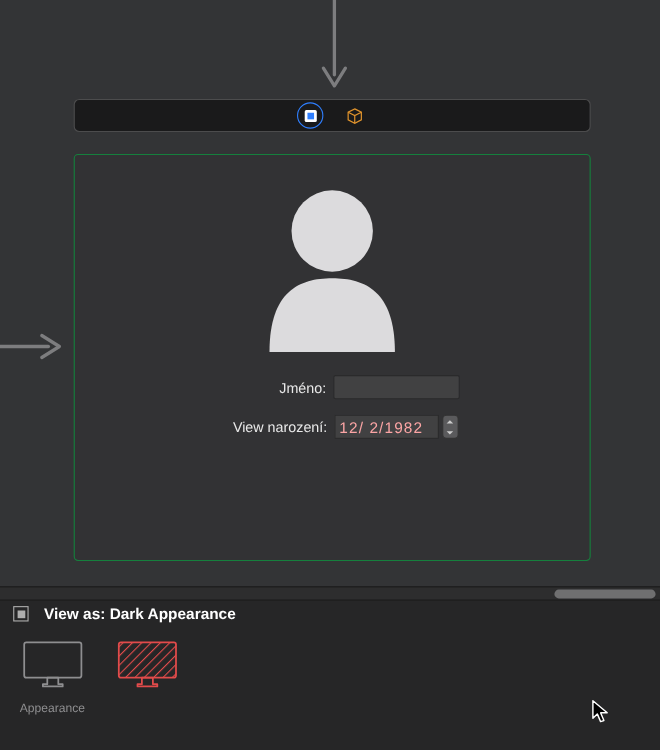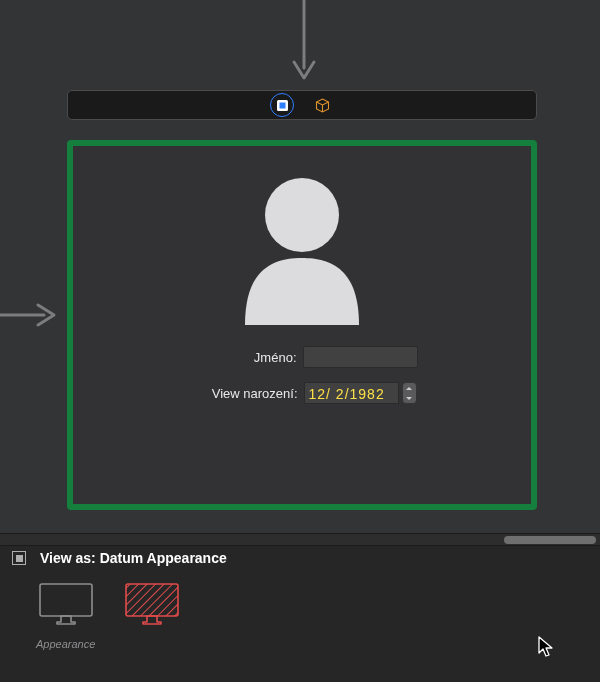--- a/index.html
+++ b/index.html
@@ -9,42 +9,42 @@
   
   .arrow-down{position:absolute;left:290px;top:0;}
   .arrow-left{position:absolute;left:0;top:300px;}
 
   
   .canvas-wrap{position:absolute;left:67px;top:90px;width:470px;}
   .toolbar{height:30px;background:#1a1a1b;border:1px solid #4c4c4d;border-radius:5px;display:flex;align-items:center;justify-content:center;gap:24px;}
   .tb-icon{width:16px;height:16px;display:flex;align-items:center;justify-content:center;}
   .tb-icon.selected{position:relative;}
   .tb-icon.selected::before{content:"";position:absolute;inset:-4px;border:1px solid #2f7fff;border-radius:50%;}
-  .view-box{margin-top:20px;height:370px;border:6px solid #15803d;border-radius:4px;background:#323234;display:flex;flex-direction:column;align-items:center;padding-top:18px;}
+  .view-box{margin-top:20px;height:370px;border:1px solid #15803d;border-radius:4px;background:#323234;display:flex;flex-direction:column;align-items:center;padding-top:18px;}
   .avatar{margin-top:6px;}
   .form{margin-top:18px;display:flex;flex-direction:column;align-items:center;gap:14px;}
   .row{display:flex;align-items:center;gap:6px;}
   .label{color:#e8e8e8;font-size:13px;text-align:right;min-width:110px;}
   .textfield{width:115px;height:22px;background:#414142;border:1px solid #2a2a2b;border-radius:2px;}
   .datefield{display:flex;align-items:center;}
-  .dateval{width:95px;height:22px;line-height:22px;background:#414142;border:1px solid #2a2a2b;color:#fde047;font-size:14px;padding:0 4px;letter-spacing:1px;font-family:inherit;}
+  .dateval{width:95px;height:22px;line-height:22px;background:#414142;border:1px solid #2a2a2b;color:#fca5a5;font-size:14px;padding:0 4px;letter-spacing:1px;font-family:inherit;}
   .stepper{width:15px;height:22px;background:#5a5a5c;border:1px solid #333;border-radius:4px;margin-left:3px;display:flex;flex-direction:column;justify-content:space-around;align-items:center;}
   .stepper div{width:0;height:0;border-left:3px solid transparent;border-right:3px solid transparent;}
   .stepper .u{border-bottom:3px solid #ccc;}
   .stepper .d{border-top:3px solid #ccc;}
   .button{margin-top:6px;width:96px;height:24px;border-radius:5px;background:linear-gradient(#6c6c6e,#5e5e60);border:1px solid #383839;color:#fff;font-size:13px;display:flex;align-items:center;justify-content:center;cursor:default;}
 
   
   .bottom{position:absolute;left:0;top:540px;right:0;height:142px;background:#262627;}
   .scroll-track{position:absolute;left:0;top:-7px;right:0;height:13px;background:#2d2d2e;border-top:1px solid #1a1a1a;border-bottom:1px solid #1a1a1a;}
   .scroll-thumb{position:absolute;right:4px;top:2px;width:92px;height:8px;background:#6f6f70;border-radius:4px;}
   .b-head{display:flex;align-items:center;height:36px;padding:0 12px;gap:14px;color:#fff;font-size:14px;font-weight:600;}
   .disclosure{width:14px;height:14px;border:1.5px solid #aeaeae;display:flex;align-items:center;justify-content:center;position:relative;}
   .disclosure::after{content:"";width:7px;height:7px;background:#aeaeae;}
-  .monitors{display:flex;gap:28px;padding-left:36px;margin-top:6px;font-style:italic;}
+  .monitors{display:flex;gap:28px;padding-left:18px;margin-top:6px;}
   .mon{display:flex;flex-direction:column;align-items:center;}
   .mon svg{display:block;}
   .cap{font-size:11px;color:#8e8e90;text-align:center;margin-top:12px;}
 
   .cursor{position:absolute;left:538px;top:636px;}
 </style>
 </head>
 <body>
 
 <div class="arrow-down">
@@ -104,21 +104,21 @@
     </div>
   </div>
 </div>
 
 <div class="bottom">
   <div class="scroll-track">
     <div class="scroll-thumb"></div>
   </div>
   <div class="b-head">
     <div class="disclosure"></div>
-    <span>View as: Datum Appearance</span>
+    <span>View as: Dark Appearance</span>
   </div>
   <div class="monitors">
     <div class="mon">
       <svg width="58" height="44" viewBox="0 0 58 44">
         <rect x="3" y="2" width="52" height="32" rx="2" fill="none" stroke="#8e8e90" stroke-width="1.6"></rect>
         <path d="M24 34 L34 34 L34 40 L38 40 L38 42 L20 42 L20 40 L24 40 Z" fill="none" stroke="#8e8e90" stroke-width="1.6" stroke-linejoin="round"></path>
       </svg>
       <div class="cap">Appearance</div>
     </div>
     <div class="mon">

